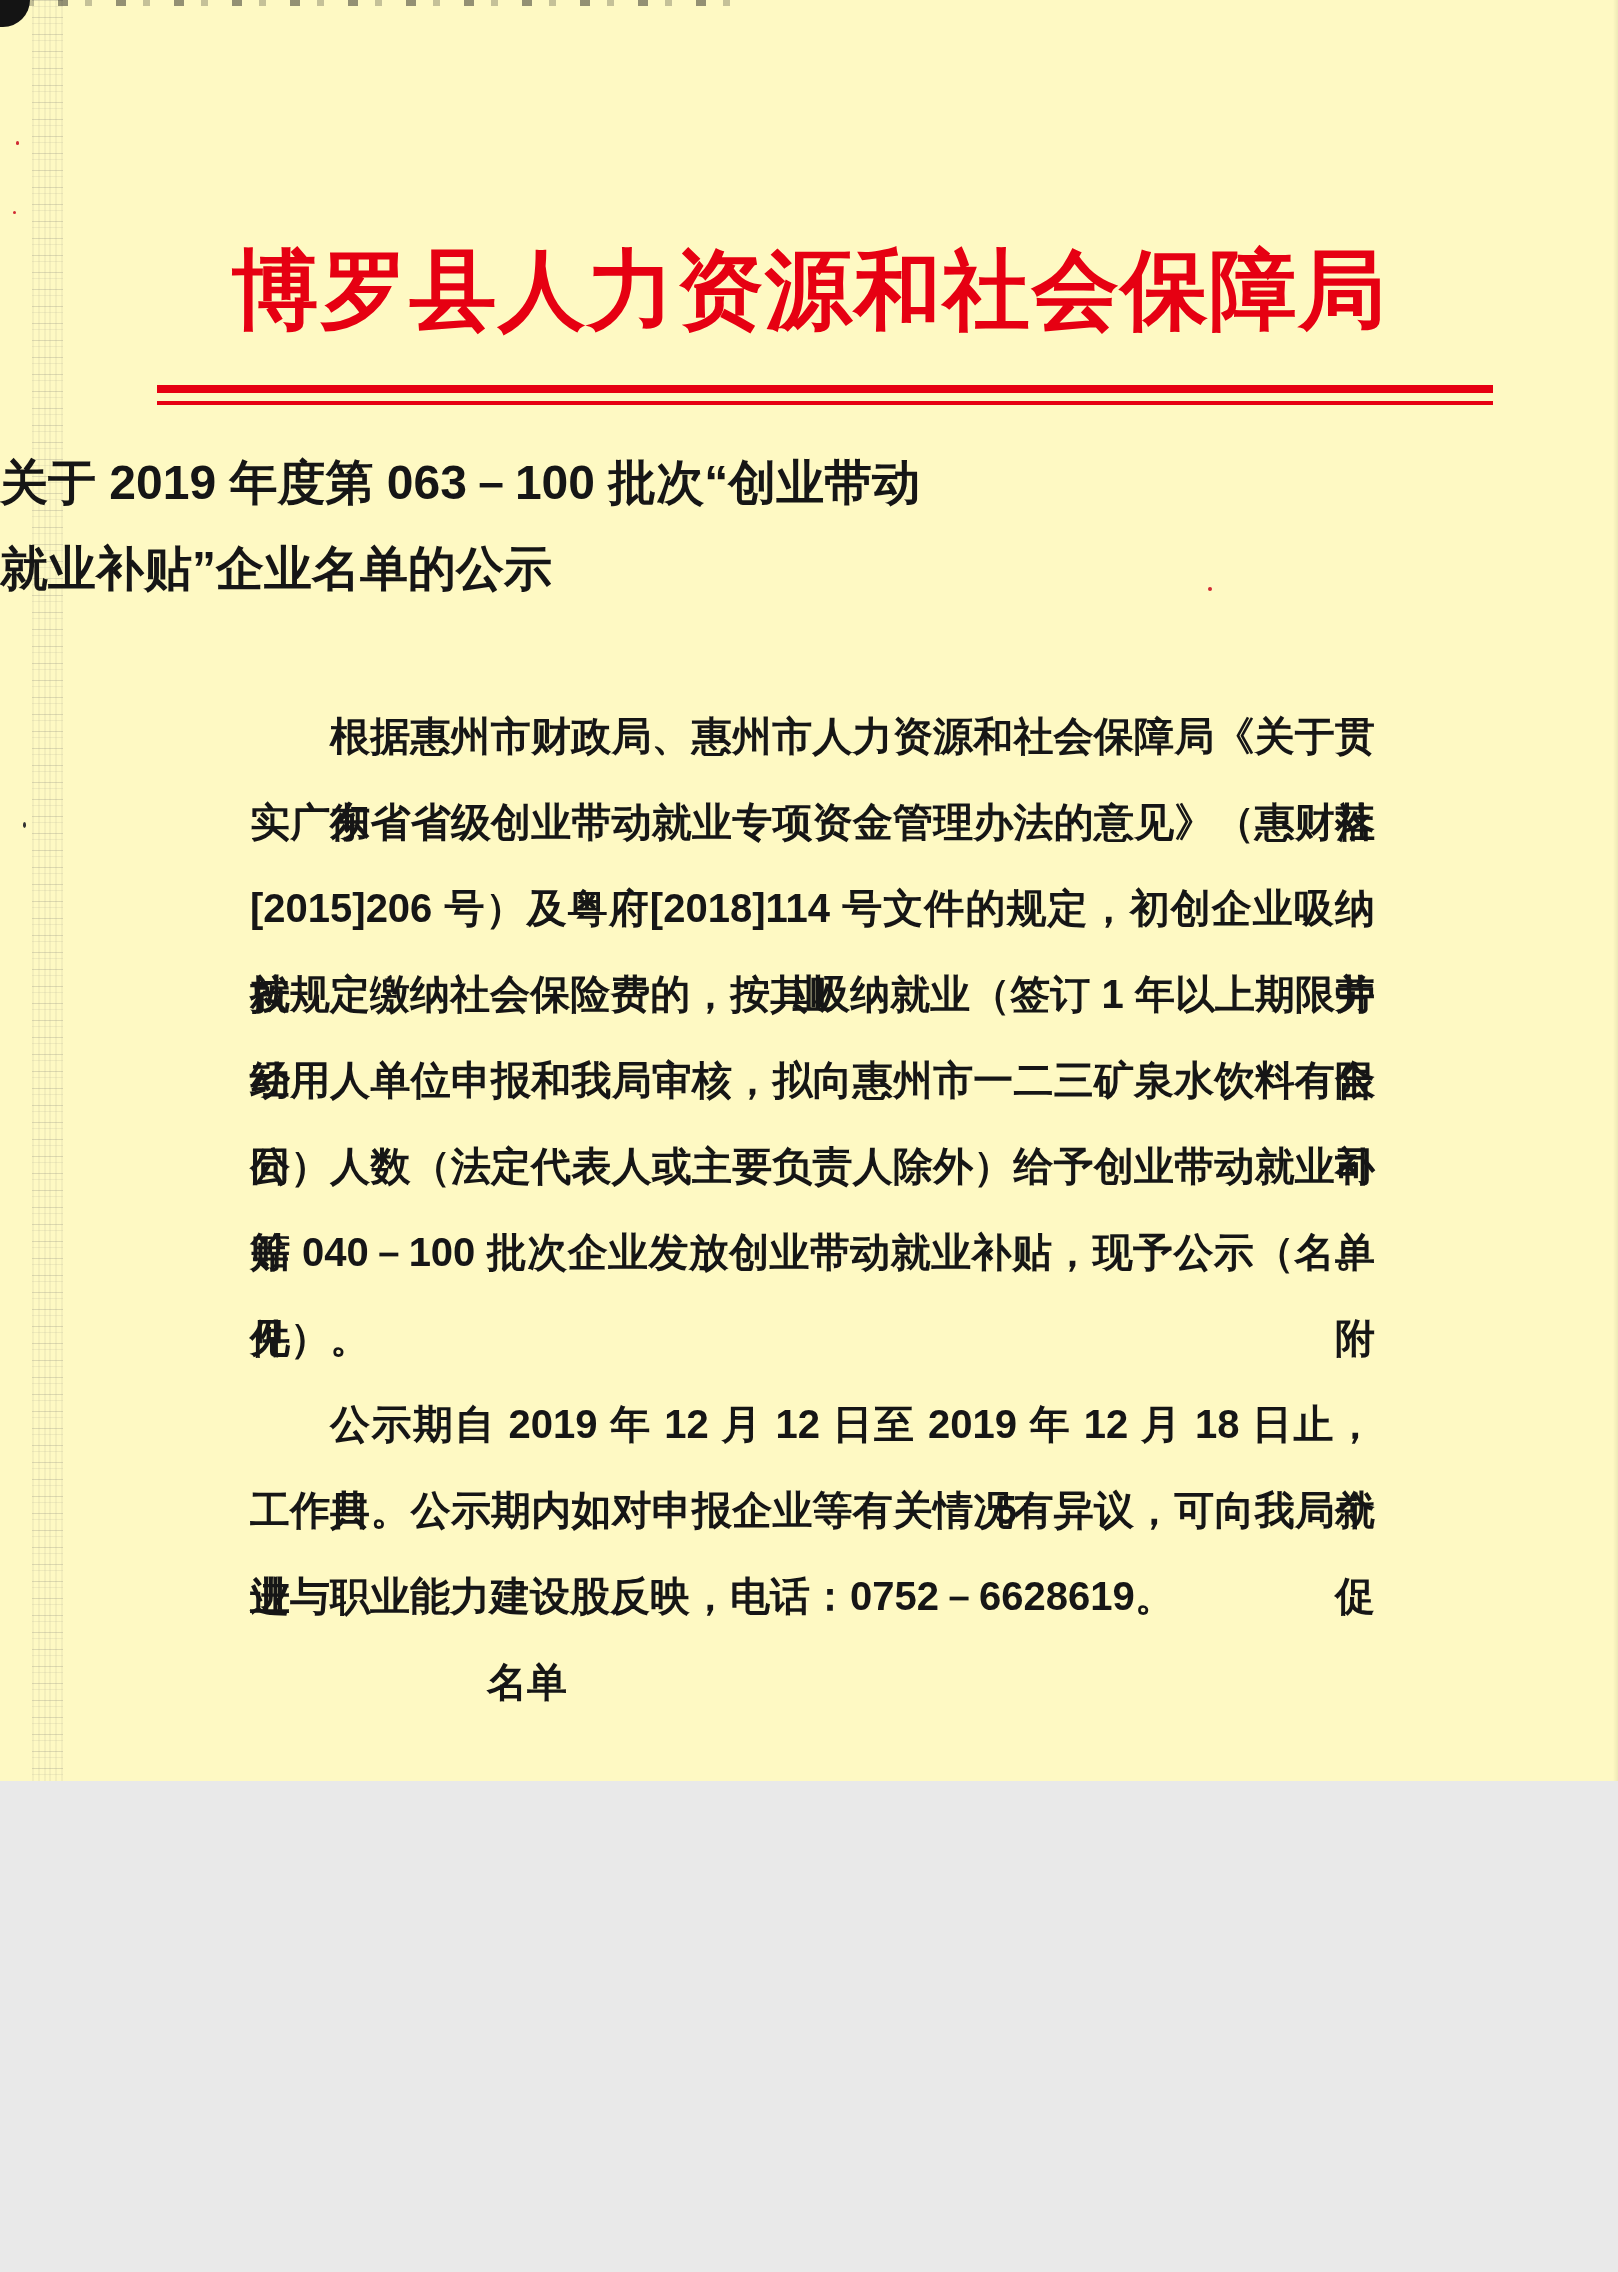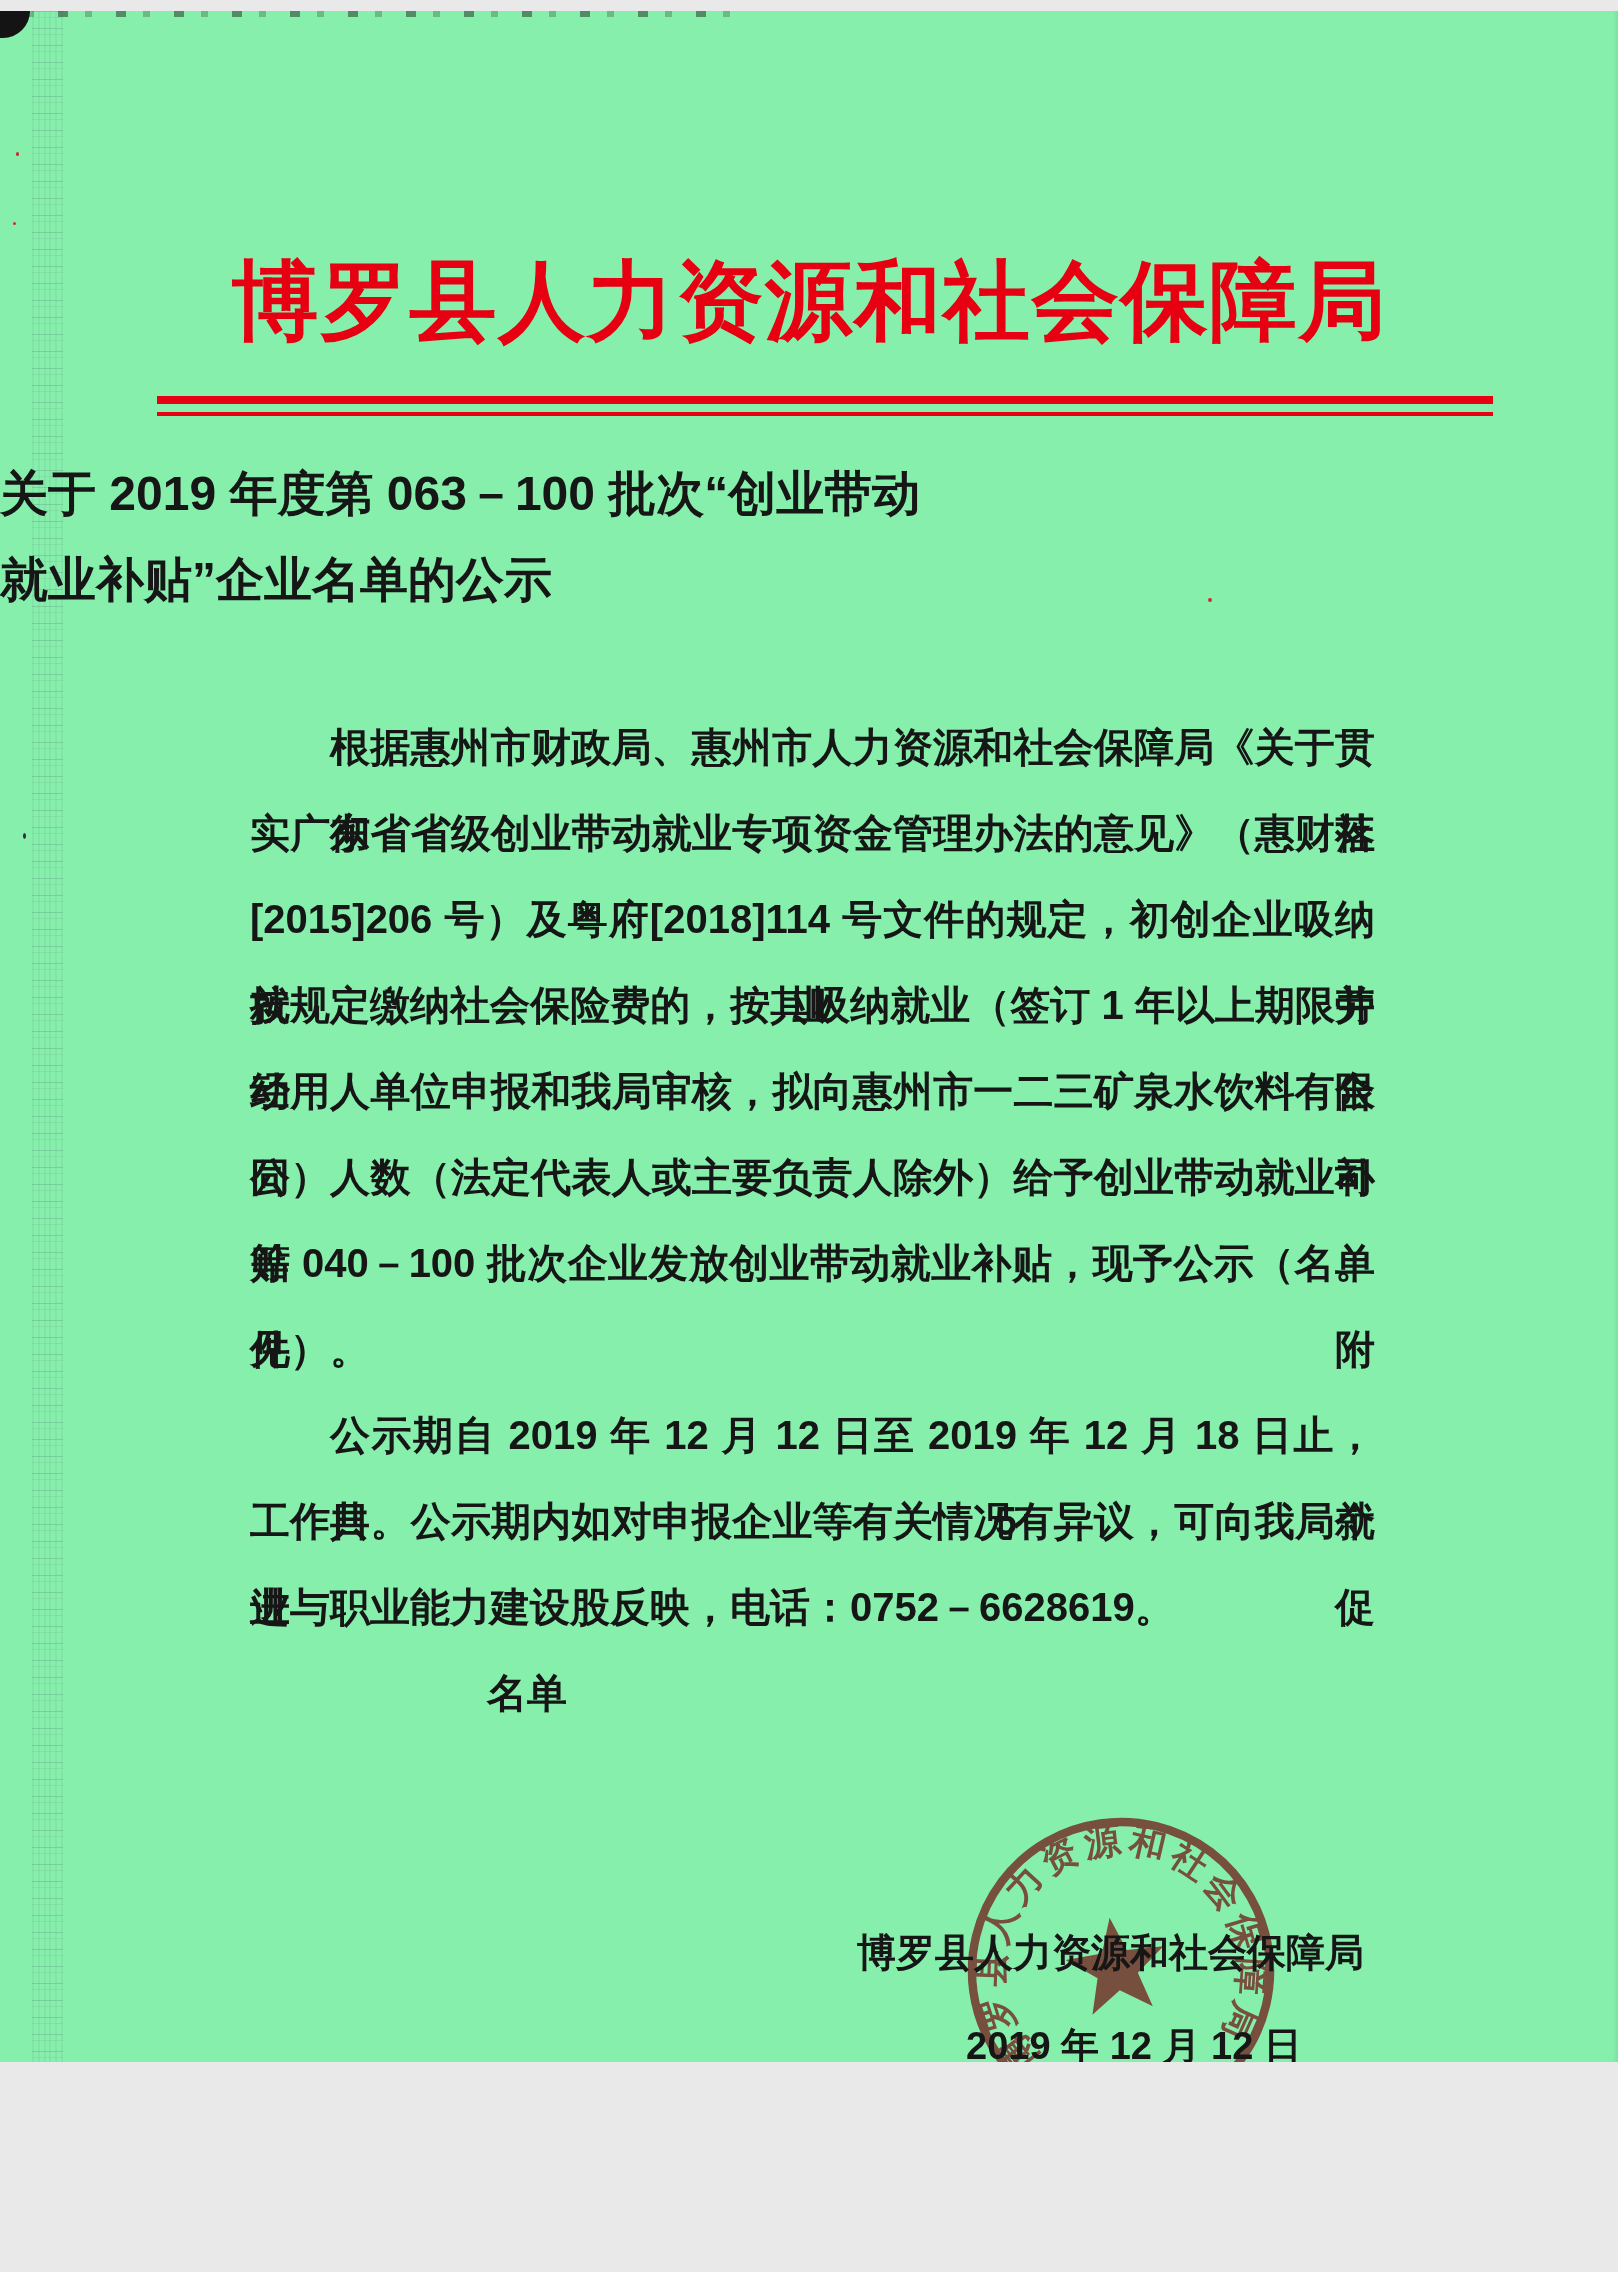--- a/index.html
+++ b/index.html
@@ -1,23 +1,22 @@
 <!DOCTYPE html>
 <html style="font-size:10.4px"><head>
 <meta charset="utf-8">
 <style>
   html,body{margin:0;padding:0;background:#e9e9e9;}
   .page{
     position:relative;
-    width:1619px;height:2051px;
-    background:#86efac;
+    width:1619px;height:1781px;
+    background:#fef9c3;
     overflow:hidden;
     font-family:"Liberation Sans","DejaVu Sans",sans-serif;
     color:#161616;
-    margin-top:11px;
   }
   
   .corner-blob{position:absolute;left:0;top:0;width:30px;height:27px;background:#141414;border-bottom-right-radius:27px;}
   .edge-band{
     position:absolute;left:32px;top:0;width:31px;height:2273px;opacity:.55;
     background:
       repeating-linear-gradient(180deg, rgba(45,45,70,.28) 0 1.3px, transparent 1.3px 5.8px, rgba(45,45,70,.12) 5.8px 7.1px, transparent 7.1px 17px),
       repeating-linear-gradient(90deg, rgba(60,60,80,.10) 0 1.9px, transparent 1.9px 5.8px);
   }
   .top-band{

